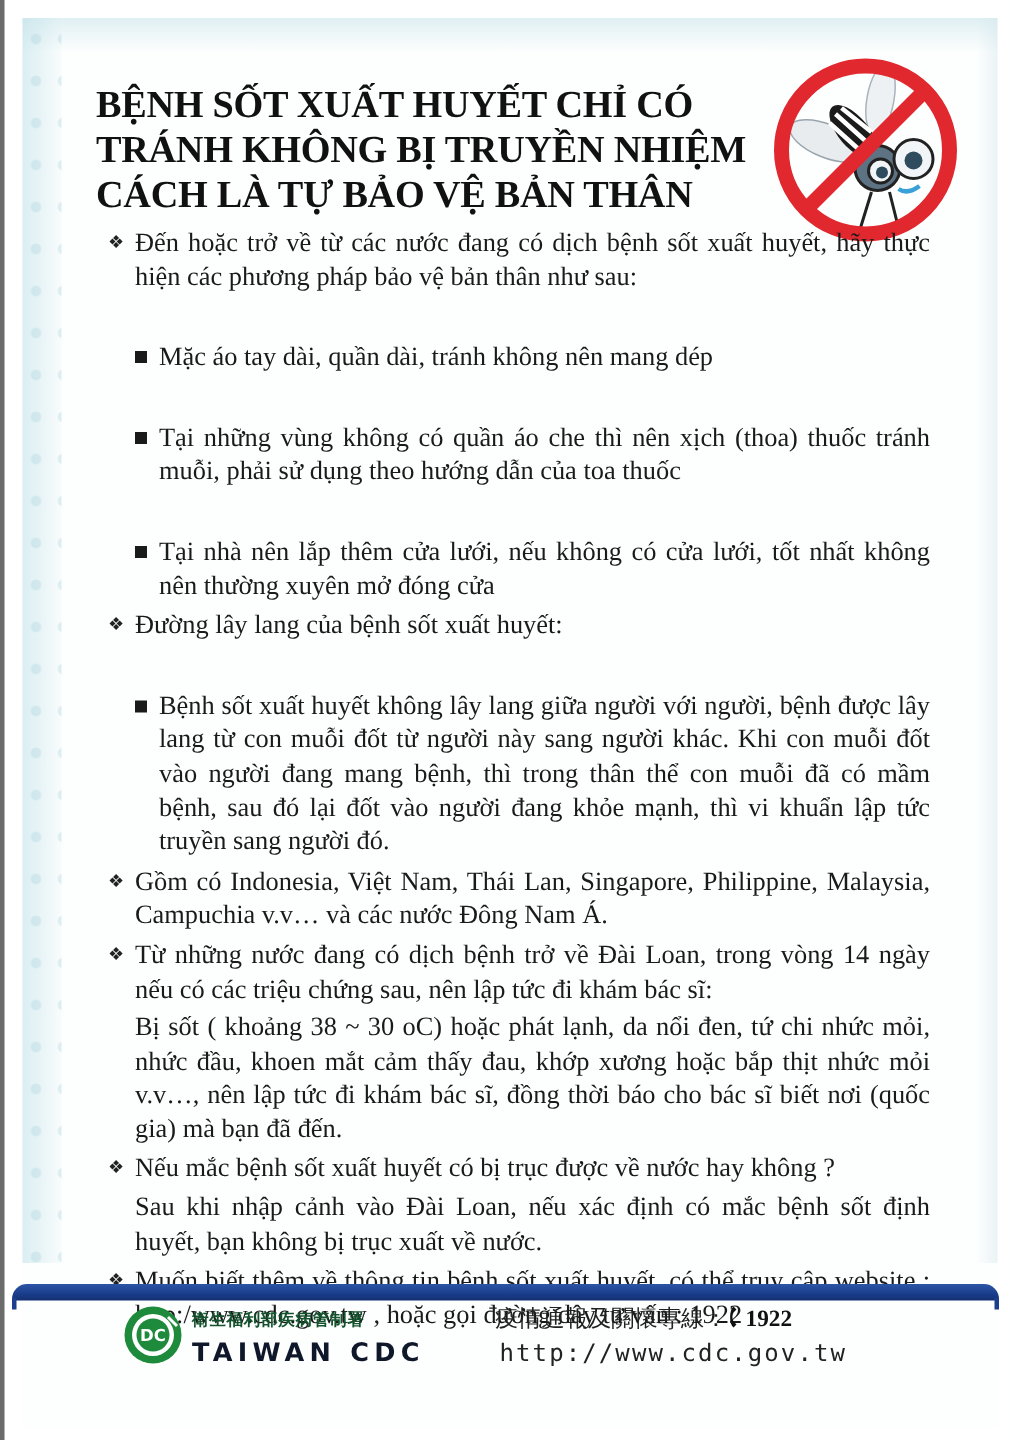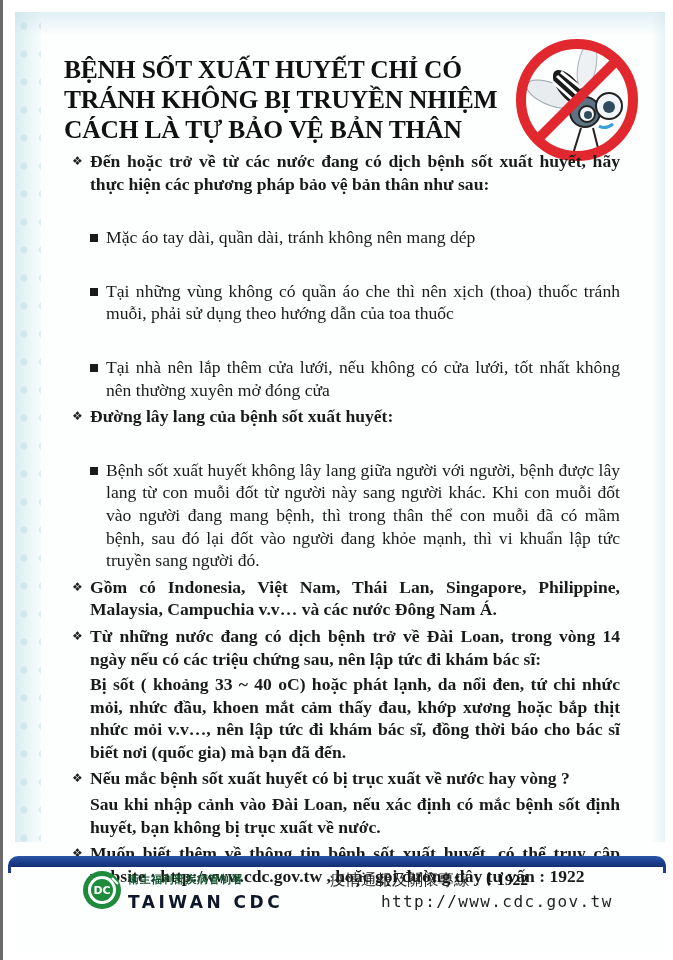--- a/index.html
+++ b/index.html
@@ -44,27 +44,27 @@
   }
 
   .content {
     position: absolute; left: 72px; top: 150px; width: 548px;
     font-size: 17.6px; line-height: 22.6px; color: #1a1a1a;
   }
   .sec { position: relative; padding-left: 18px; margin-bottom: 4px; }
   .sec .diamond {
     position: absolute; left: 0; top: 0; width: 16px; font-size: 12px; line-height: 22px; color: #222;
   }
-  .sec-head { display: block; font-weight: bold; }
+  .sec-head { display: block; }
   .bullets { margin: 3px 0 0 0; padding: 0; list-style: none; }
   .bullets li { position: relative; padding-left: 16px; margin-bottom: 3px; text-align: justify; margin-top: 31px; }
   .bullets li .sq {
     position: absolute; left: 0; top: 8px; width: 8px; height: 8px; background: #1a1a1a;
   }
-  .para { display: block; margin-top: 3px; text-align: justify; font-weight: bold; }
+  .para { display: block; margin-top: 3px; text-align: justify; }
   .justify { text-align: justify; }
 
   .blue-bar {
     position: absolute; left: 8px; top: 856px; width: 658px; height: 11px;
     background: linear-gradient(180deg, #2c55a6 0%, #1b3f8d 55%, #132f72 100%);
     border-radius: 10px 10px 0 0;
   }
   .blue-bar:before {
     content: ""; position: absolute; left: 0; bottom: -6px; width: 3px; height: 8px; background: #1b3f8d;
   }
@@ -87,21 +87,21 @@
   }
   .hotline {
     position: absolute; left: 330px; top: 870px;
     font-family: Liberation Serif, serif; font-size: 15.5px; line-height: 20px; color: #222; white-space: nowrap;
   }
   .hotline .num { font-weight: bold; color: #111; }
   .phone-icon { display: inline-block; width: 12px; height: 16px; vertical-align: -2px; }
   .footer-url {
     position: absolute; left: 333px; top: 892px;
     font-family: "DejaVu Sans Mono", monospace; font-size: 16px; line-height: 20px; color: #222;
-    letter-spacing: 1.4px; white-space: nowrap; margin-left: 48px;
+    letter-spacing: 1.4px; white-space: nowrap;
   }
 </style>
 </head>
 <body>
 
 <div class="page-edge"></div>
 <div class="frame"></div>
 <div class="lace-top"></div>
 <div class="lace-left"></div>
 <div class="lace-right"></div>
@@ -149,26 +149,26 @@
   </div>
 
   <div class="sec">
     <span class="diamond">❖</span>
     <span class="para">Gồm có Indonesia, Việt Nam, Thái Lan, Singapore, Philippine, Malaysia, Campuchia v.v… và các nước Đông Nam Á.</span>
   </div>
 
   <div class="sec">
     <span class="diamond">❖</span>
     <span class="sec-head justify">Từ những nước đang có dịch bệnh trở về Đài Loan, trong vòng 14 ngày nếu có các triệu chứng sau, nên lập tức đi khám bác sĩ:</span>
-    <span class="para">Bị sốt ( khoảng 33 ~ 40 oC) hoặc phát lạnh, da nổi đen, tứ chi nhức mỏi, nhức đầu, khoen mắt cảm thấy đau, khớp xương hoặc bắp thịt nhức mỏi v.v…, nên lập tức đi khám bác sĩ, đồng thời báo cho bác sĩ biết nơi (quốc gia) mà bạn đã đến.</span>
+    <span class="para">Bị sốt ( khoảng 38 ~ 30 oC) hoặc phát lạnh, da nổi đen, tứ chi nhức mỏi, nhức đầu, khoen mắt cảm thấy đau, khớp xương hoặc bắp thịt nhức mỏi v.v…, nên lập tức đi khám bác sĩ, đồng thời báo cho bác sĩ biết nơi (quốc gia) mà bạn đã đến.</span>
   </div>
 
   <div class="sec">
     <span class="diamond">❖</span>
-    <span class="sec-head"> Nếu mắc bệnh sốt xuất huyết có bị trục xuất về nước hay vòng ?</span>
+    <span class="sec-head"> Nếu mắc bệnh sốt xuất huyết có bị trục được về nước hay không ?</span>
     <span class="para">Sau khi nhập cảnh vào Đài Loan, nếu xác định có mắc bệnh sốt định huyết, bạn không bị trục xuất về nước.</span>
   </div>
 
   <div class="sec">
     <span class="diamond">❖</span>
     <span class="sec-head justify">Muốn biết thêm về thông tin bệnh sốt xuất huyết, có thể truy cập website : http:/www.cdc.gov.tw  , hoặc gọi đường dây tư vấn : 1922</span>
   </div>
 </div>
 
 <div class="blue-bar"></div>

